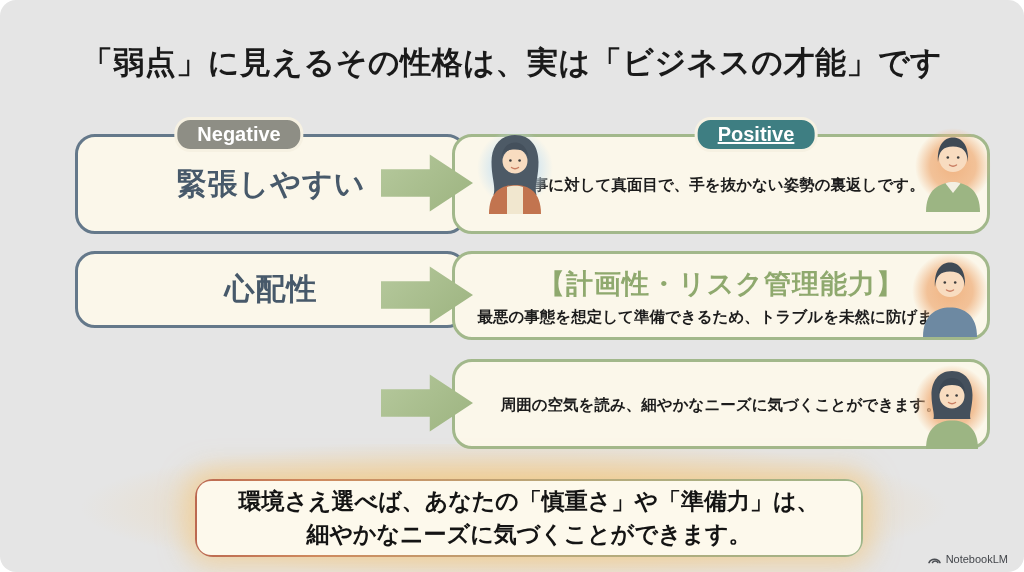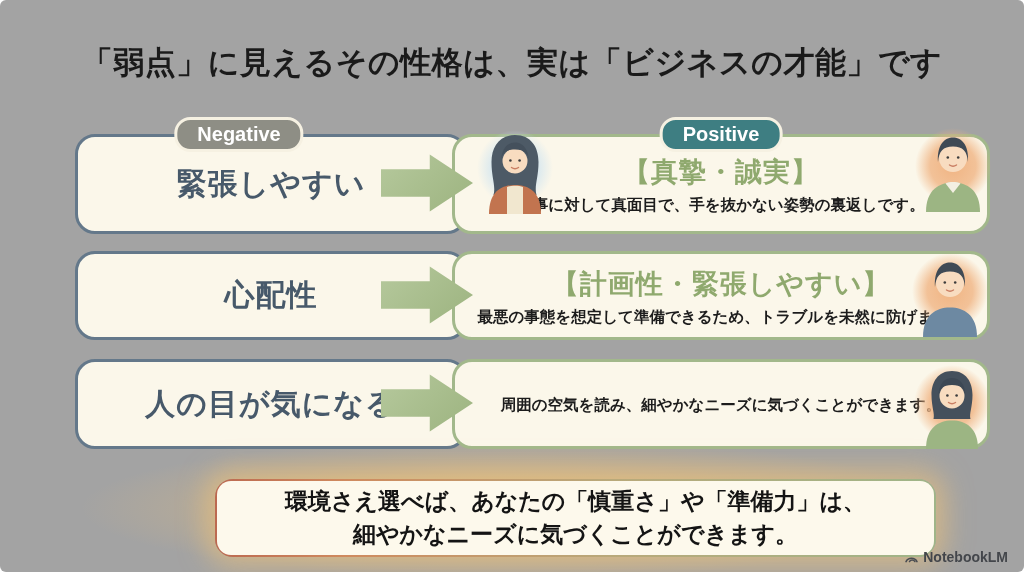--- a/index.html
+++ b/index.html
@@ -4,22 +4,22 @@
 <style>
   * { margin:0; padding:0; box-sizing:border-box; }
   html,body { width:1024px; height:572px; }
   body {
     background:#ffffff;
     font-family:"Liberation Sans","DejaVu Sans",sans-serif;
     position:relative; overflow:hidden;
   }
   .slide {
     position:absolute; inset:0;
-    background:#a3a3a3;
-    border-radius:6px;
+    background:#e5e5e5;
+    border-radius:16px;
   }
   .bottom-glow {
     position:absolute; left:80px; top:444px; width:868px; height:128px;
     background:radial-gradient(50% 55% at 50% 50%, rgba(245,196,116,0.70) 0%, rgba(245,196,116,0.0) 100%);
   }
   .title {
     position:absolute; left:0; right:0; top:42px;
     text-align:center; font-size:31px; font-weight:900; color:#1a1a1a;
     letter-spacing:0.5px;
   }
@@ -37,45 +37,44 @@
   }
   .pos-title { font-size:27px; font-weight:800; color:#8fa96e; letter-spacing:1px; white-space:nowrap; }
   .pos-desc { font-size:15.5px; font-weight:700; color:#1c1c1c; white-space:nowrap; }
   .badge {
     position:absolute; top:117px; transform:translateX(-50%);
     padding:3px 20px; border-radius:16px;
     font-size:20px; font-weight:800; color:#ffffff;
     border:3px solid #f6f1e2; white-space:nowrap; z-index:5;
   }
   .badge-neg { left:239px; background:#8e8e85; }
-  .badge-pos { left:721px; background:#3e7e82; }
+  .badge-pos { left:756px; background:#3e7e82;text-decoration:underline; }
   .arrow {
     position:absolute; left:381px; width:92px; height:62px; z-index:4;
     background:linear-gradient(135deg,#b6c99d 0%,#9cb37f 100%);
     clip-path:polygon(0 28%, 53% 28%, 53% 4%, 100% 50%, 53% 96%, 53% 72%, 0 72%);
   }
   .avatar { position:absolute; width:80px; height:88px; z-index:6; }
   .conclusion-wrap {
-    position:absolute; left:195px; top:479px; width:721px; height:78px;
+    position:absolute; left:195px; top:479px; width:668px; height:78px;
     background:linear-gradient(90deg,#bc6950 0%,#cf8a5e 18%,#b9a97a 55%,#9fb588 100%);
     padding:2px; border-radius:18px;
     box-shadow:0 0 26px 10px rgba(244,196,118,0.55);
-    margin-left:20px;
   }
   .conclusion-inner {
     width:100%; height:100%;
     background:#fdf9ec; border-radius:14px;
     display:flex; flex-direction:column; align-items:center; justify-content:center;
   }
   .conclusion-line { font-size:23px; font-weight:800; color:#141414; line-height:1.45; white-space:nowrap; }
   .footer-brand {
     position:absolute; right:16px; bottom:7px;
     display:flex; align-items:center; gap:4px;
   }
-  .footer-brand span { font-size:14px; font-weight:700; color:#43464b; }
+  .footer-brand span { font-size:11px; font-weight:400; color:#43464b; }
 </style>
 </head>
 <body>
 
 <div class="slide">
 
   <svg width="0" height="0" style="position:absolute">
     <defs>
       <radialGradient id="glowBlue">
         <stop offset="0%" stop-color="#cfe4f0"></stop>
@@ -95,36 +94,32 @@
   <div class="title">「弱点」に見えるその性格は、実は「ビジネスの才能」です</div>
 
   <div class="badge badge-neg">Negative</div>
   <div class="badge badge-pos">Positive</div>
 
   <div class="neg-box" style="top:134px;height:100px;">
     <span class="neg-text">緊張しやすい</span>
   </div>
   <div class="arrow" style="top:152px;"></div>
   <div class="pos-box" style="top:134px;height:100px;">
-    <div class="pos-title">【真摯・誠実】</div>
     <div class="pos-desc">仕事に対して真面目で、手を抜かない姿勢の裏返しです。</div>
   </div>
 
-  <div class="neg-box" style="top:251px;height:89px;">
+  <div class="neg-box" style="top:251px;height:77px;">
     <span class="neg-text">心配性</span>
   </div>
   <div class="arrow" style="top:264px;"></div>
   <div class="pos-box" style="top:251px;height:89px;">
-    <div class="pos-title">【計画性・緊張しやすい】</div>
+    <div class="pos-title">【計画性・リスク管理能力】</div>
     <div class="pos-desc">最悪の事態を想定して準備できるため、トラブルを未然に防げます。</div>
   </div>
 
-  <div class="neg-box" style="top:359px;height:90px;">
-    <span class="neg-text">人の目が気になる</span>
-  </div>
   <div class="arrow" style="top:372px;"></div>
   <div class="pos-box" style="top:359px;height:90px;">
     <div class="pos-desc">周囲の空気を読み、細やかなニーズに気づくことができます。</div>
   </div>
 
   <svg class="avatar" style="left:475px;top:126px;" viewBox="0 0 80 88">
     <circle cx="40" cy="42" r="38" fill="url(#glowBlue)"></circle>
     <path d="M40 9 C24 9 16.5 21 16.5 36 C16.5 52 21 60 18.5 69 L61.5 69 C59 60 63.5 52 63.5 36 C63.5 21 56 9 40 9 Z" fill="#4d5a66"></path>
     <circle cx="40" cy="35" r="12.5" fill="#f8dcc0"></circle>
     <path d="M26 37 C26 22 33 16.5 40 16.5 C47 16.5 54 22 54 37 C54 28 50 23.5 40 23.5 C30 23.5 26 28 26 37 Z" fill="#44505c"></path>

